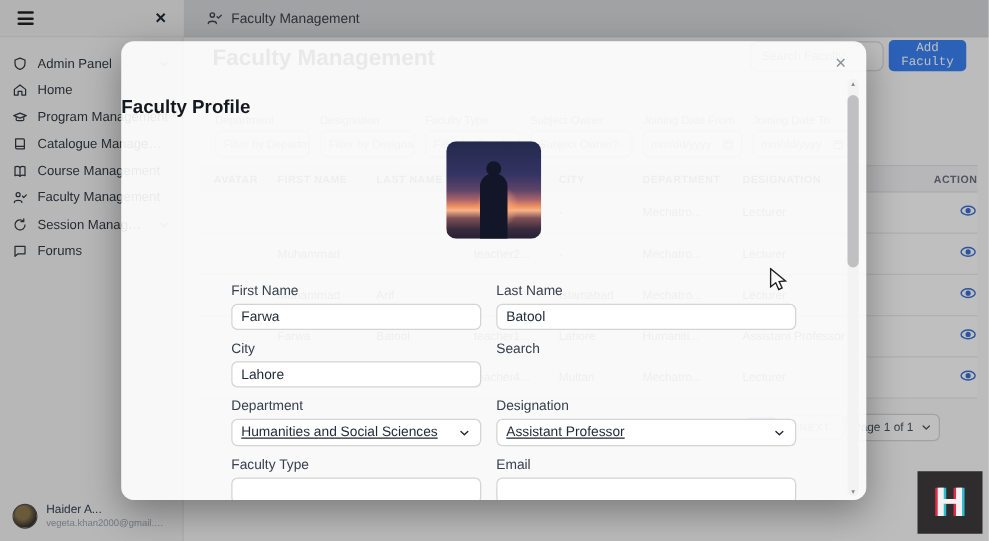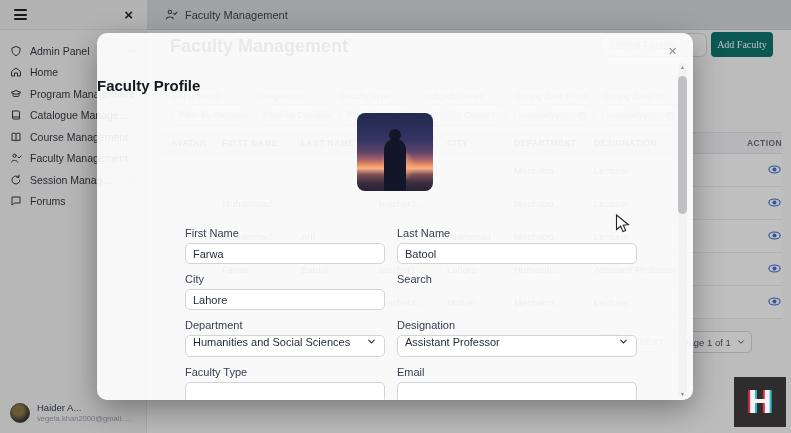--- a/index.html
+++ b/index.html
@@ -47,22 +47,22 @@
   .side-user .chev { margin-left:auto; color:#4b5563; }
   
   .main { position:absolute; left:147px; top:30px; width:644px; height:403px; background:#fbfbfb; z-index:1; }
   .page-title { position:absolute; left:23px; top:6px; font-size:18px; font-weight:bold; color:#2b3240; }
   .search-box {
     position:absolute; left:453px; top:3px; width:107px; height:24px; background:#fff;
     border:1px solid #dcdce0; border-radius:6px; font-size:10px; color:#374151; padding:0 8px; outline:none;
   }
   .search-box::placeholder { color:#a7adb6; }
   .add-btn {
-    position:absolute; left:564px; top:2px; width:62px; height:25px; background:#0f766e; color:#fff;
-    font-size:10px; border:none; border-radius:4px; cursor:pointer; font-family:Liberation Serif, serif;
+    position:absolute; left:564px; top:2px; width:62px; height:25px; background:#3b82f6; color:#fff;
+    font-size:10px; border:none; border-radius:4px; cursor:pointer; font-family:Liberation Mono, monospace;
   }
   .filters { position:absolute; left:25px; top:61px; display:flex; gap:8px; }
   .fgroup { display:flex; flex-direction:column; }
   .fgroup .flabel { font-size:9px; color:#9aa0a8; margin-bottom:3px; white-space:nowrap; overflow:hidden; }
   .fgroup .fctrl {
     height:22px; background:#fff; border:1px solid #dcdce0; border-radius:6px; display:flex; align-items:center;
     justify-content:space-between; padding:0 6px; font-size:9px; color:#a2a8b0; cursor:pointer; white-space:nowrap; overflow:hidden;
   }
   .w76 { width:76px; } .w82 { width:82px; } .w80 { width:80px; }
   
@@ -117,21 +117,21 @@
   }
   .m-form { position:absolute; left:88px; top:194px; width:452px; display:grid; grid-template-columns:200px 240px; column-gap:12px; }
   .f-cell { margin-bottom:9px; }
   .f-cell label { display:block; font-size:11px; color:#374151; margin-bottom:4px; }
   .f-input {
     width:100%; height:21px; border:1px solid #d4d4d8; border-radius:5px; background:#fff;
     font-size:11px; color:#1f2937; padding:0 7px; outline:none; font-family:inherit;
   }
   .f-select {
     width:100%; height:22px; border:1px solid #d4d4d8; border-radius:5px; background:#fff; display:flex;
-    align-items:flex-start; justify-content:space-between; padding:0 7px; font-size:11px; color:#1f2937; cursor:pointer;
+    align-items:center; justify-content:space-between; padding:0 7px; font-size:11px; color:#1f2937; cursor:pointer;text-decoration:underline;
   }
   .m-scroll {
     position:absolute; right:6px; top:30px; width:9px; height:334px; background:#f3f3f3; border-radius:5px;
     display:flex; flex-direction:column; align-items:center; justify-content:space-between; font-size:6px; color:#8c8c8c;
   }
   .m-thumb { position:absolute; right:6px; top:43px; width:9px; height:138px; background:#c0c0c2; border-radius:5px; cursor:grab; }
   
   .watermark {
     position:absolute; left:734px; top:377px; width:52px; height:50px; background:#2e2c2c; z-index:30;
     display:flex; align-items:center; justify-content:center;

